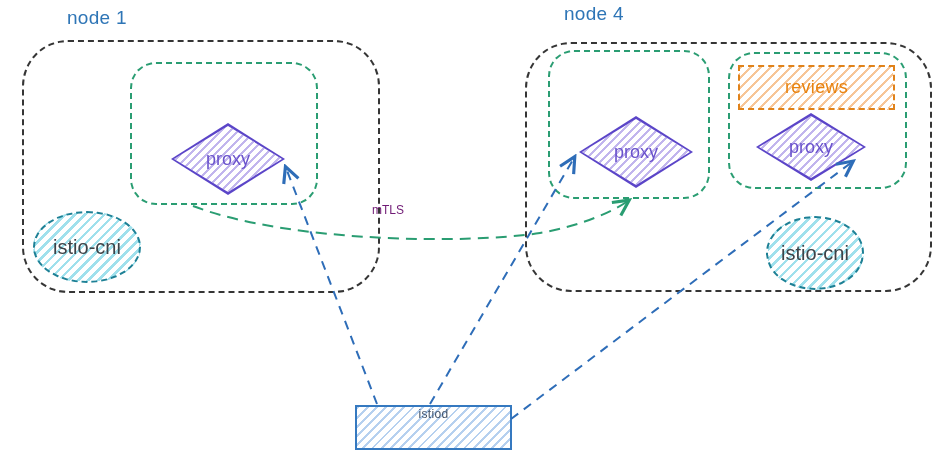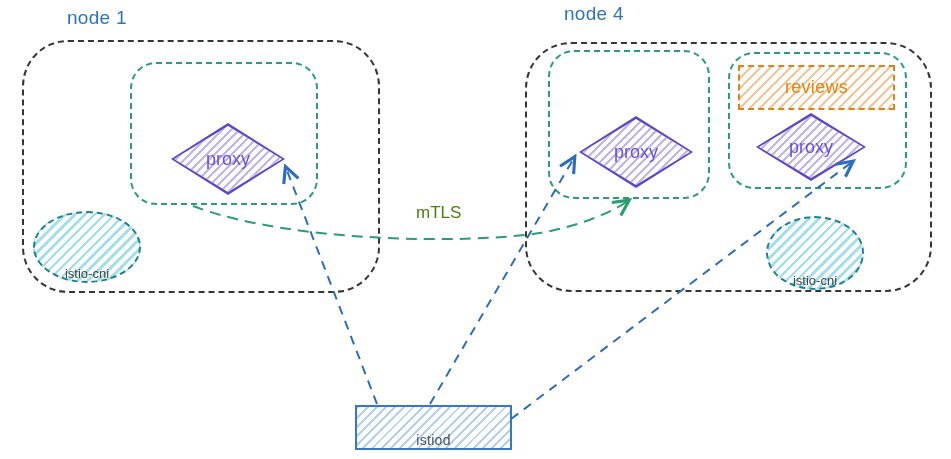--- a/index.html
+++ b/index.html
@@ -31,31 +31,31 @@
   .d2b{left:26px;top:59px;width:110px;height:68px;}
   .diamond .shape{position:absolute;inset:0;clip-path:polygon(50% 0,100% 50%,50% 100%,0 50%);background:#5b45c8;}
   .diamond .fill{
     position:absolute;inset:3px;clip-path:polygon(50% 0,100% 50%,50% 100%,0 50%);
     background:#fff repeating-linear-gradient(135deg, rgba(132,108,220,.5) 0 2px, rgba(255,255,255,0) 2px 6px);
   }
   .diamond .dlabel{position:absolute;inset:0;display:flex;align-items:center;justify-content:center;color:#6a52cc;font-size:18px;}
   .cni{
     position:absolute;border:2px dashed #1d8095;border-radius:50%;
     background:repeating-linear-gradient(135deg, rgba(96,204,224,.6) 0 2.5px, rgba(255,255,255,0) 2.5px 7px);
-    display:flex;align-items:flex-end;justify-content:center;color:#3d4247;font-size:13px;
+    display:flex;align-items:center;justify-content:center;color:#3d4247;font-size:20px;
   }
   .cni1{left:9px;top:169px;width:104px;height:68px;}
   .cni2{left:239px;top:172px;width:94px;height:70px;}
   .istiod{
     position:absolute;left:355px;top:405px;width:153px;height:41px;
-    border:2px solid #3579c0;color:#44546a;font-size:14px;
+    border:2px solid #3579c0;color:#44546a;font-size:12px;
     background:repeating-linear-gradient(135deg, rgba(122,170,226,.55) 0 2px, rgba(255,255,255,0) 2px 6.5px);
-    display:flex;align-items:flex-end;justify-content:center;letter-spacing:.3px;
+    display:flex;align-items:flex-start;justify-content:center;letter-spacing:.3px;
   }
-  .mtls{position:absolute;left:416px;top:203px;color:#4d7c0f;font-size:17px;}
+  .mtls{position:absolute;left:372px;top:203px;color:#701a75;font-size:12px;}
   svg.overlay{position:absolute;left:0;top:0;width:951px;height:459px;pointer-events:none;}
 </style>
 </head>
 <body>
 
 <div class="canvas">
 
   <span class="node-label node1-label">node 1</span>
   <span class="node-label node2-label">node 4</span>
 

